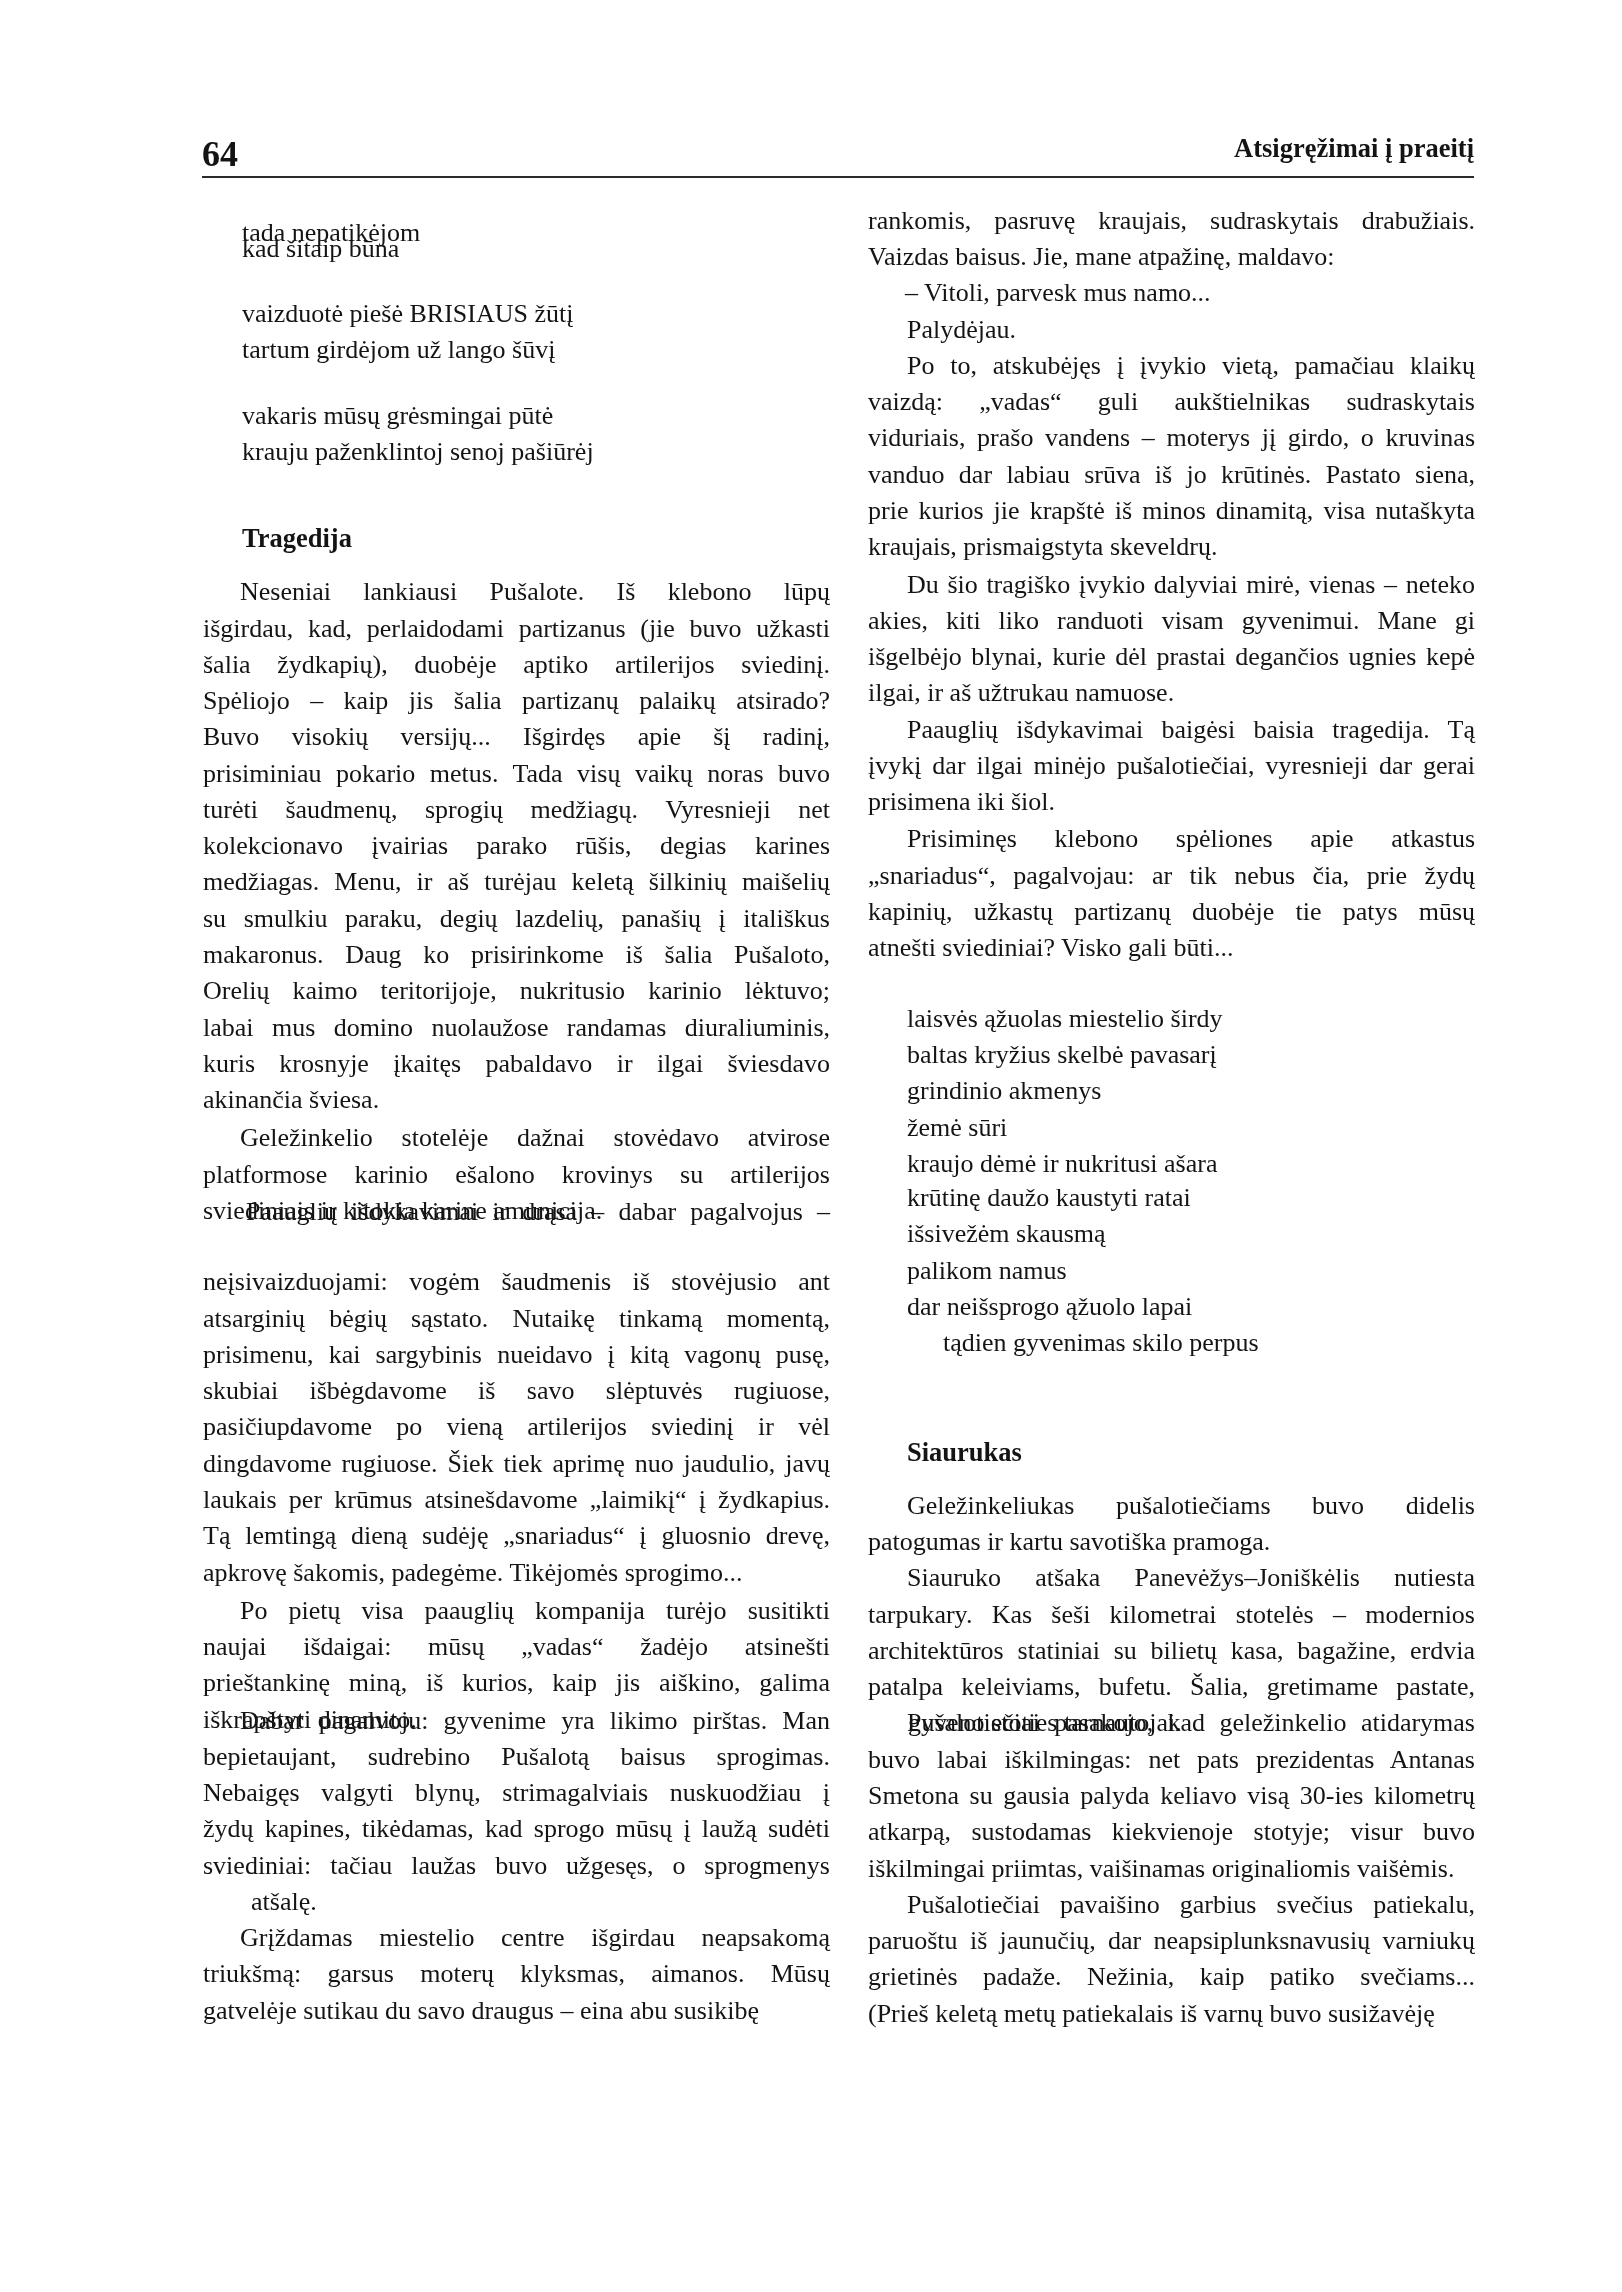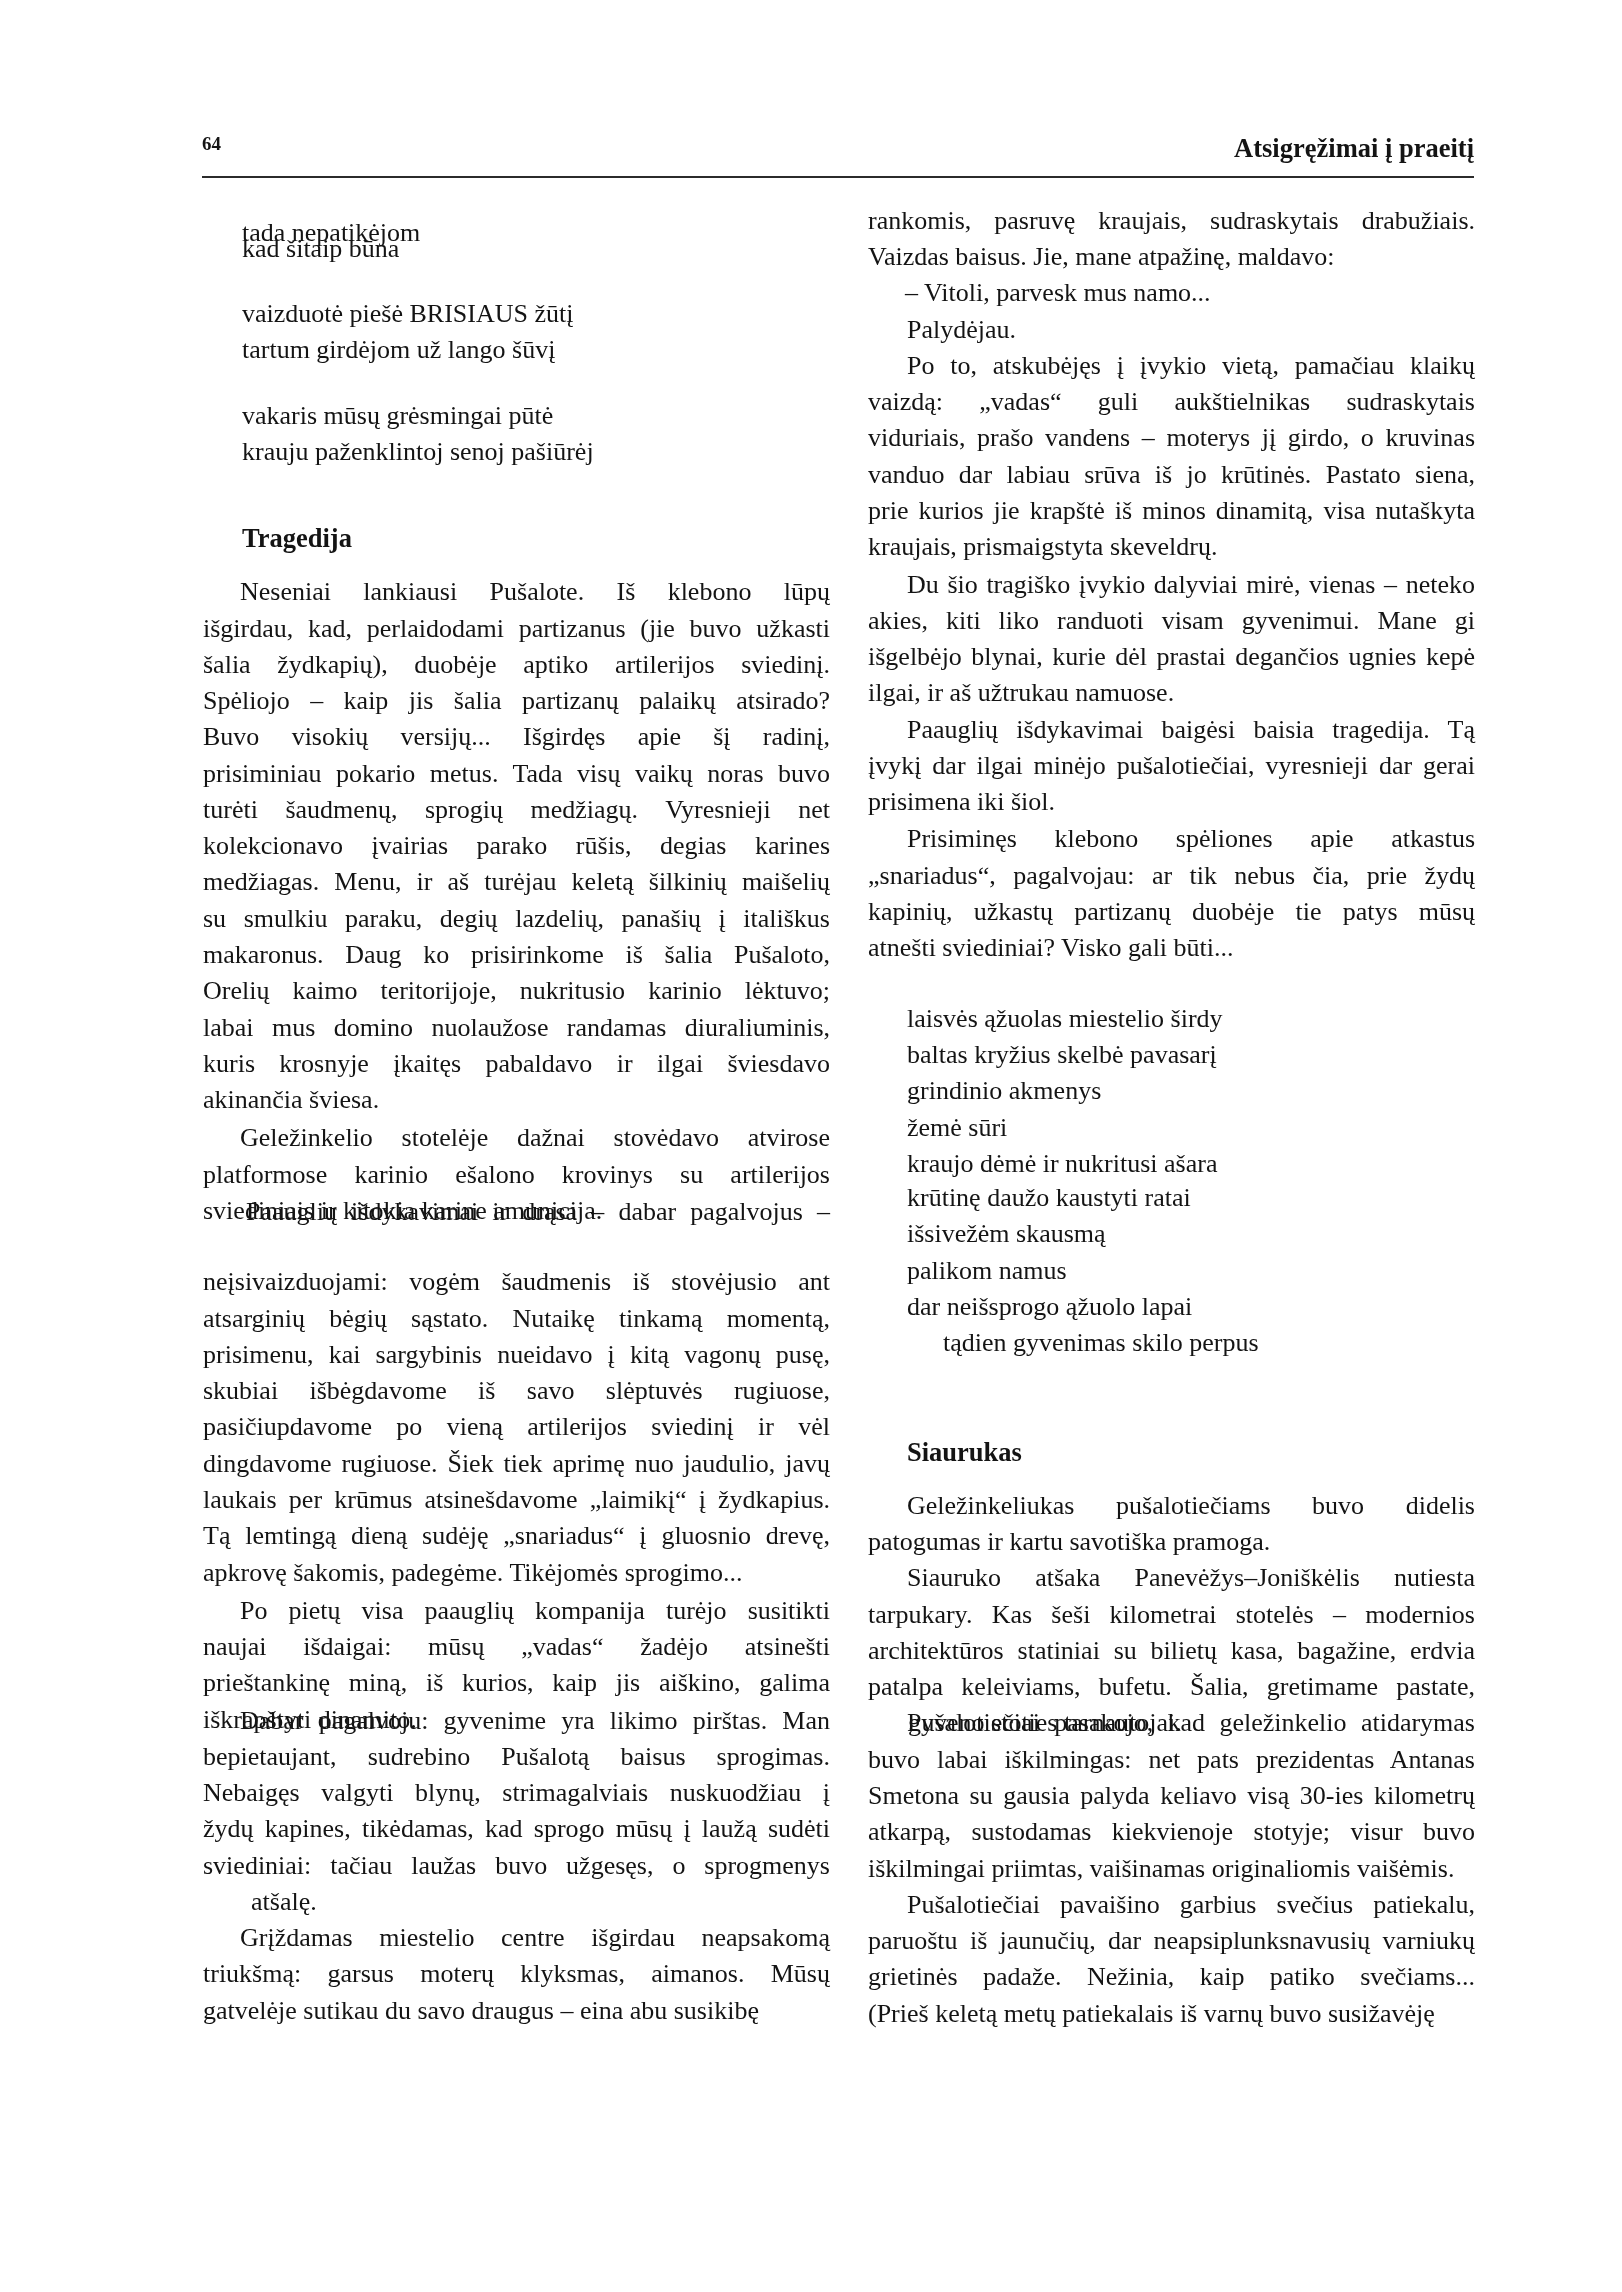--- a/index.html
+++ b/index.html
@@ -1,19 +1,19 @@
 <!DOCTYPE html>
 <html><head>
 <meta charset="utf-8">
 <style>
   html, body { margin: 0; padding: 0; background: #ffffff; }
   body { width: 1622px; height: 2293px; position: relative; overflow: hidden;
          font-family: "Liberation Serif", "DejaVu Serif", serif; color: #141414; }
   .header { position: absolute; left: 202px; top: 129px; width: 1272px; height: 43px; }
-  .page-number { position: absolute; left: 0; top: 3.9px; font-weight: bold; font-size: 19px; }
+  .page-number { position: absolute; left: 0; top: 3.9px; font-weight: bold; font-size: 36px; }
   .running-title { position: absolute; right: 0; top: 3.9px; font-weight: bold; font-size: 26.5px; }
   .header-rule { position: absolute; left: 202px; top: 176px; width: 1272px; height: 2px; background: #2b2b2b; }
 
   .col { position: absolute; top: 0; }
   .col-left { left: 203px; width: 627px; }
   .col-right { left: 868px; width: 607px; }
 
   .ln { position: absolute; left: 0; font-size: 26px; line-height: 36px; white-space: nowrap; }
   .ln.just { width: 100%; text-align: justify; text-align-last: justify; }
   .ln.ind { padding-left: 39px; box-sizing: border-box; }

